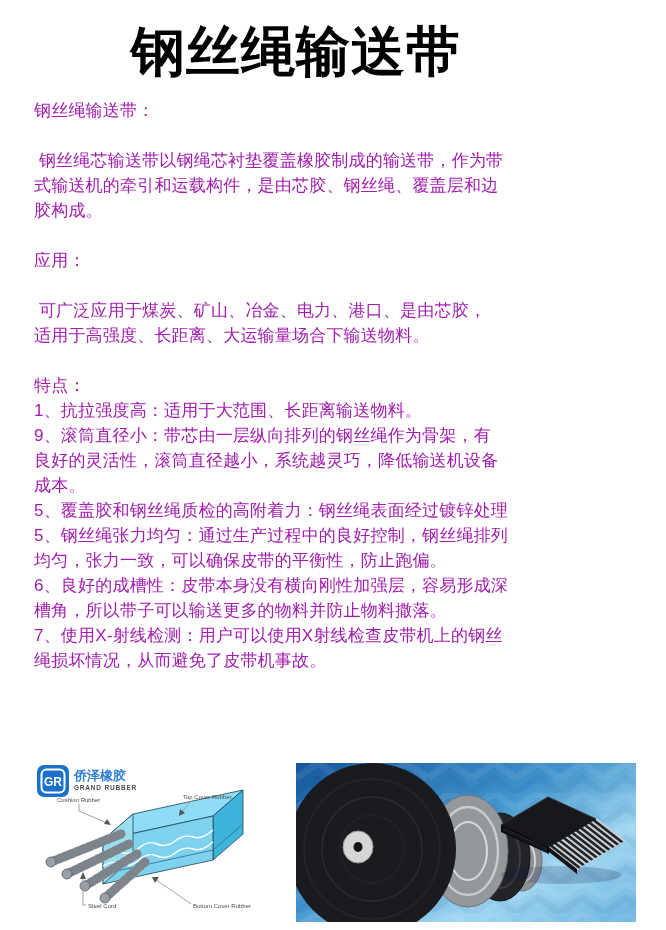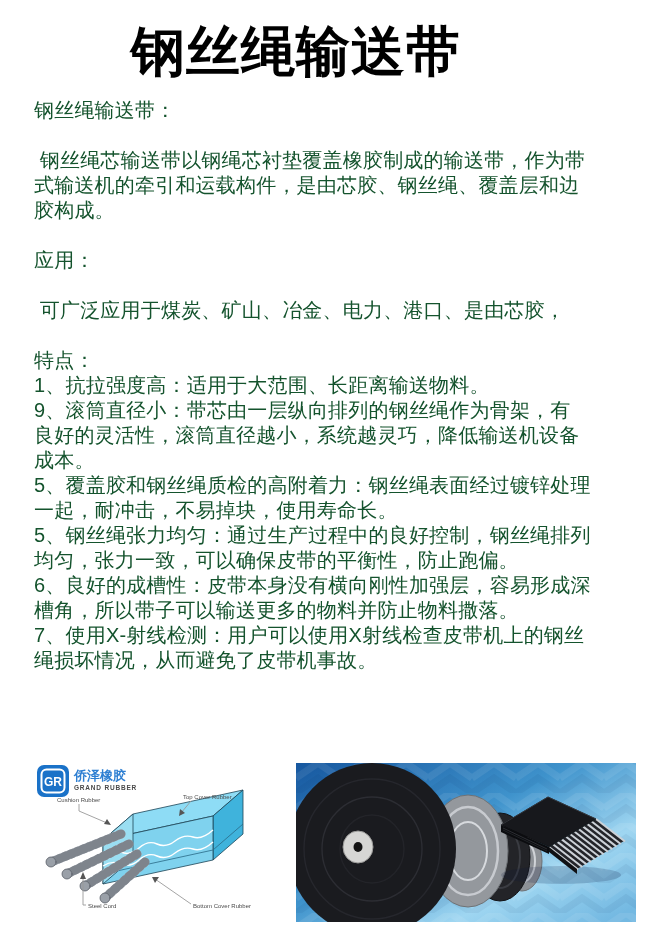--- a/index.html
+++ b/index.html
@@ -7,21 +7,21 @@
     width:666px;height:930px;position:relative;overflow:hidden;
     background:#ffffff;color:#000;
     font-family:"Liberation Sans",sans-serif;
   }
   .title{
     position:absolute;top:16px;left:0;width:592px;margin:0;
     text-align:center;font-size:54px;font-weight:700;letter-spacing:1px;color:#000;
   }
   .text-block{position:absolute;top:98px;left:34px;width:612px;}
   .text-line{
-    height:25px;line-height:25px;font-size:20px;color:#14532d;
+    height:25px;line-height:25px;font-size:17px;color:#a21caf;
     white-space:pre;letter-spacing:0.2px;
   }
   .diagram{position:absolute;left:33px;top:762px;width:257px;height:163px;}
   .photo{position:absolute;left:296px;top:763px;width:340px;height:159px;}
   .lbl{font-size:6px;fill:#4a4a4a;}
   .leader{stroke:#9a9a9a;stroke-width:0.9;fill:none;}
   .arr{fill:#555;}
 </style>
 </head>
 <body>
@@ -33,28 +33,28 @@
   <div class="text-block" id="text-block">
       <div class="text-line">钢丝绳输送带：</div>
       <div class="text-line"></div>
       <div class="text-line"> 钢丝绳芯输送带以钢绳芯衬垫覆盖橡胶制成的输送带，作为带</div>
       <div class="text-line">式输送机的牵引和运载构件，是由芯胶、钢丝绳、覆盖层和边</div>
       <div class="text-line">胶构成。</div>
       <div class="text-line"></div>
       <div class="text-line">应用：</div>
       <div class="text-line"></div>
       <div class="text-line"> 可广泛应用于煤炭、矿山、冶金、电力、港口、是由芯胶，</div>
+      <div class="text-line">适用于高强度、长距离、大运输量场合下输送物料。</div>
       <div class="text-line"></div>
       <div class="text-line">特点：</div>
       <div class="text-line">1、抗拉强度高：适用于大范围、长距离输送物料。</div>
       <div class="text-line">9、滚筒直径小：带芯由一层纵向排列的钢丝绳作为骨架，有</div>
       <div class="text-line">良好的灵活性，滚筒直径越小，系统越灵巧，降低输送机设备</div>
       <div class="text-line">成本。</div>
       <div class="text-line">5、覆盖胶和钢丝绳质检的高附着力：钢丝绳表面经过镀锌处理</div>
-      <div class="text-line">一起，耐冲击，不易掉块，使用寿命长。</div>
       <div class="text-line">5、钢丝绳张力均匀：通过生产过程中的良好控制，钢丝绳排列</div>
       <div class="text-line">均匀，张力一致，可以确保皮带的平衡性，防止跑偏。</div>
       <div class="text-line">6、良好的成槽性：皮带本身没有横向刚性加强层，容易形成深</div>
       <div class="text-line">槽角，所以带子可以输送更多的物料并防止物料撒落。</div>
       <div class="text-line">7、使用X-射线检测：用户可以使用X射线检查皮带机上的钢丝</div>
       <div class="text-line">绳损坏情况，从而避免了皮带机事故。</div>
     </div>
 
   <svg class="diagram" viewBox="0 0 257 163">
 

